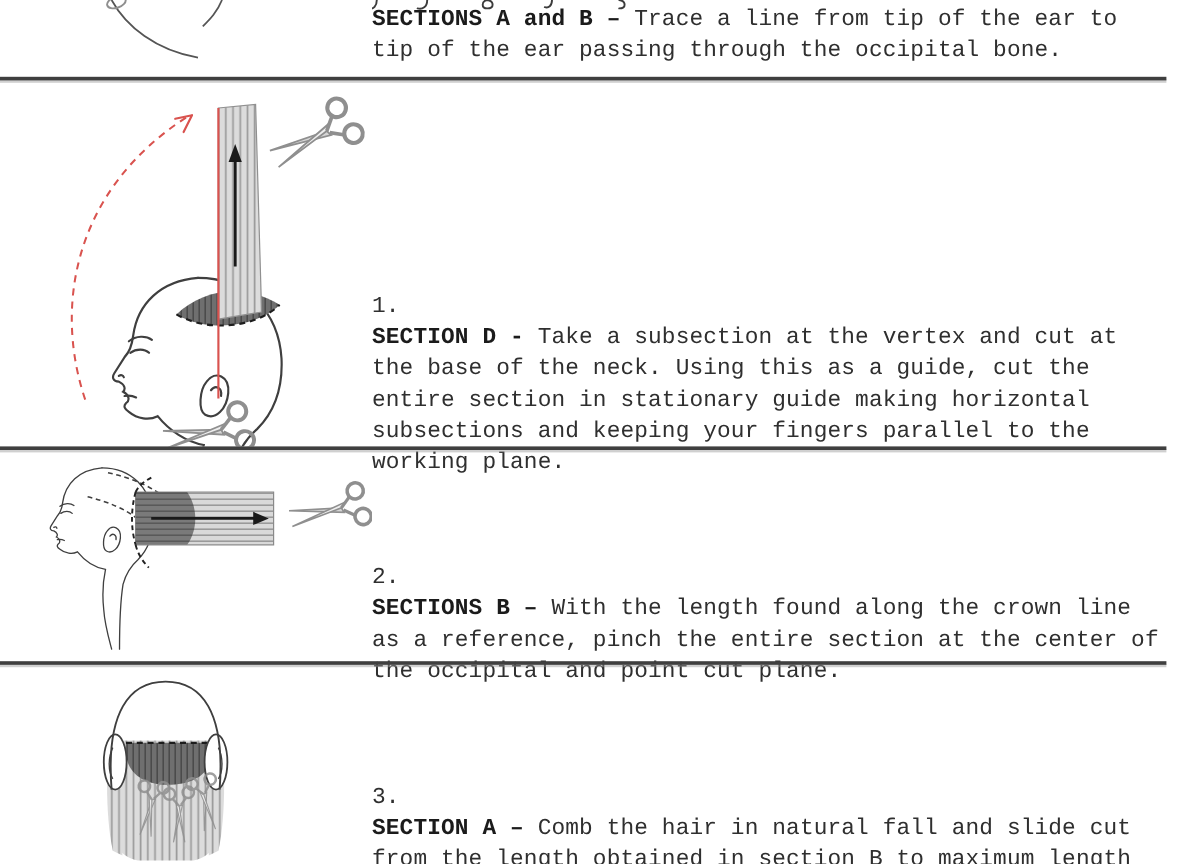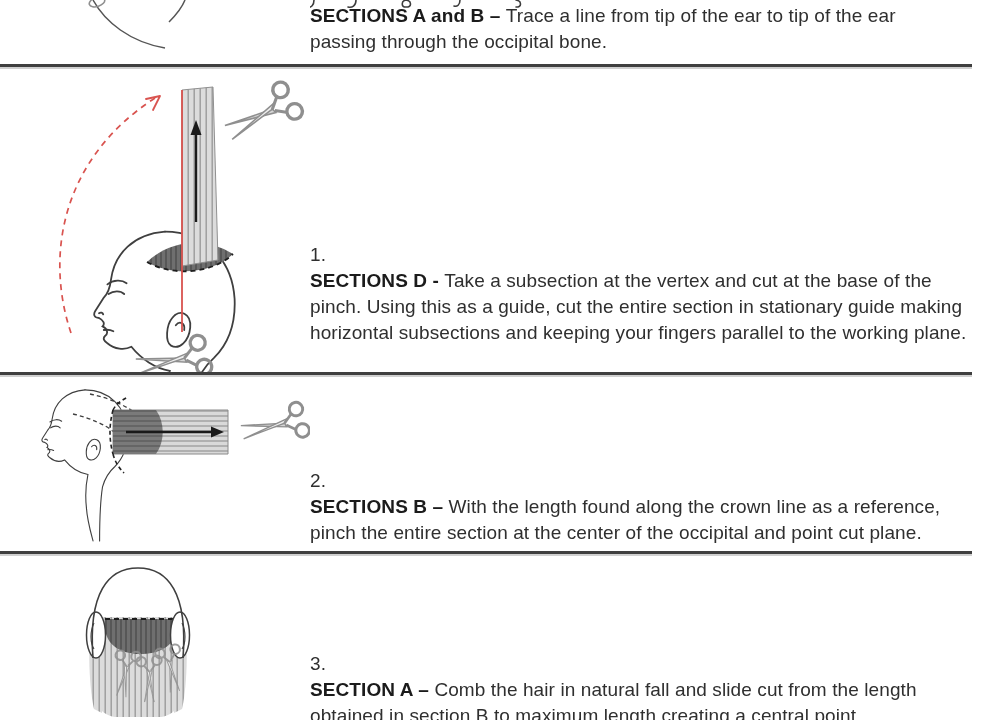--- a/index.html
+++ b/index.html
@@ -1,17 +1,17 @@
 <!DOCTYPE html>
 <html><head>
 <meta charset="utf-8">
 <style>
   html,body{margin:0;padding:0;background:#fff;}
   .page{position:relative;width:972px;height:720px;background:#ffffff;overflow:hidden;
-        font-family:Liberation Sans, sans-serif;color:#2f2f2f;}
+        font-family:Liberation Mono, monospace;color:#2f2f2f;}
   .divider{position:absolute;left:0;width:992px;height:3px;background:#3f3f3f;
            box-shadow:0 2px 0 rgba(150,150,150,.45);}
   .textblock{position:absolute;left:310px;width:657px;font-size:19px;line-height:26px;
              color:#2f2f2f;letter-spacing:.1px;}
   .textblock b{color:#1b1b1b;font-weight:700;}
   .stepnum{display:block;}
   .illus{position:absolute;}
 </style>
 </head>
 <body>
@@ -101,21 +101,21 @@
         <path d="M141 158 L141 66" stroke="#1a1a1a" stroke-width="2.4" fill="none"></path>
         <path d="M141 56 L135.5 71 L146.5 71 Z" fill="#1a1a1a"></path>
       </g>
     </g>
     <use href="#scissors" transform="translate(162,50) rotate(-28) scale(1.55)"></use>
     <use href="#scissors" transform="translate(77,282) rotate(-10) scale(1.5)"></use>
   </svg>
 
   <div class="textblock" style="top:242px">
     <span class="stepnum">1.</span>
-    <b>SECTIONS D - </b><span>Take a subsection at the vertex and cut at the base of the pinch. Using this as a guide, cut the entire section in stationary guide making horizontal subsections and keeping your fingers parallel to the working plane.</span>
+    <b>SECTION D - </b><span>Take a subsection at the vertex and cut at the base of the neck. Using this as a guide, cut the entire section in stationary guide making horizontal subsections and keeping your fingers parallel to the working plane.</span>
   </div>
 
   <div class="divider" style="top:372px"></div>
 
   <svg class="illus" style="left:10px;top:380px" width="300" height="170" viewBox="0 0 300 170">
     <g>
       <use href="#profile" transform="translate(2,4) scale(0.73)"></use>
     </g>
 
     <g fill="none" stroke="#3f3f3f" stroke-width="1.3" stroke-dasharray="4 3">

